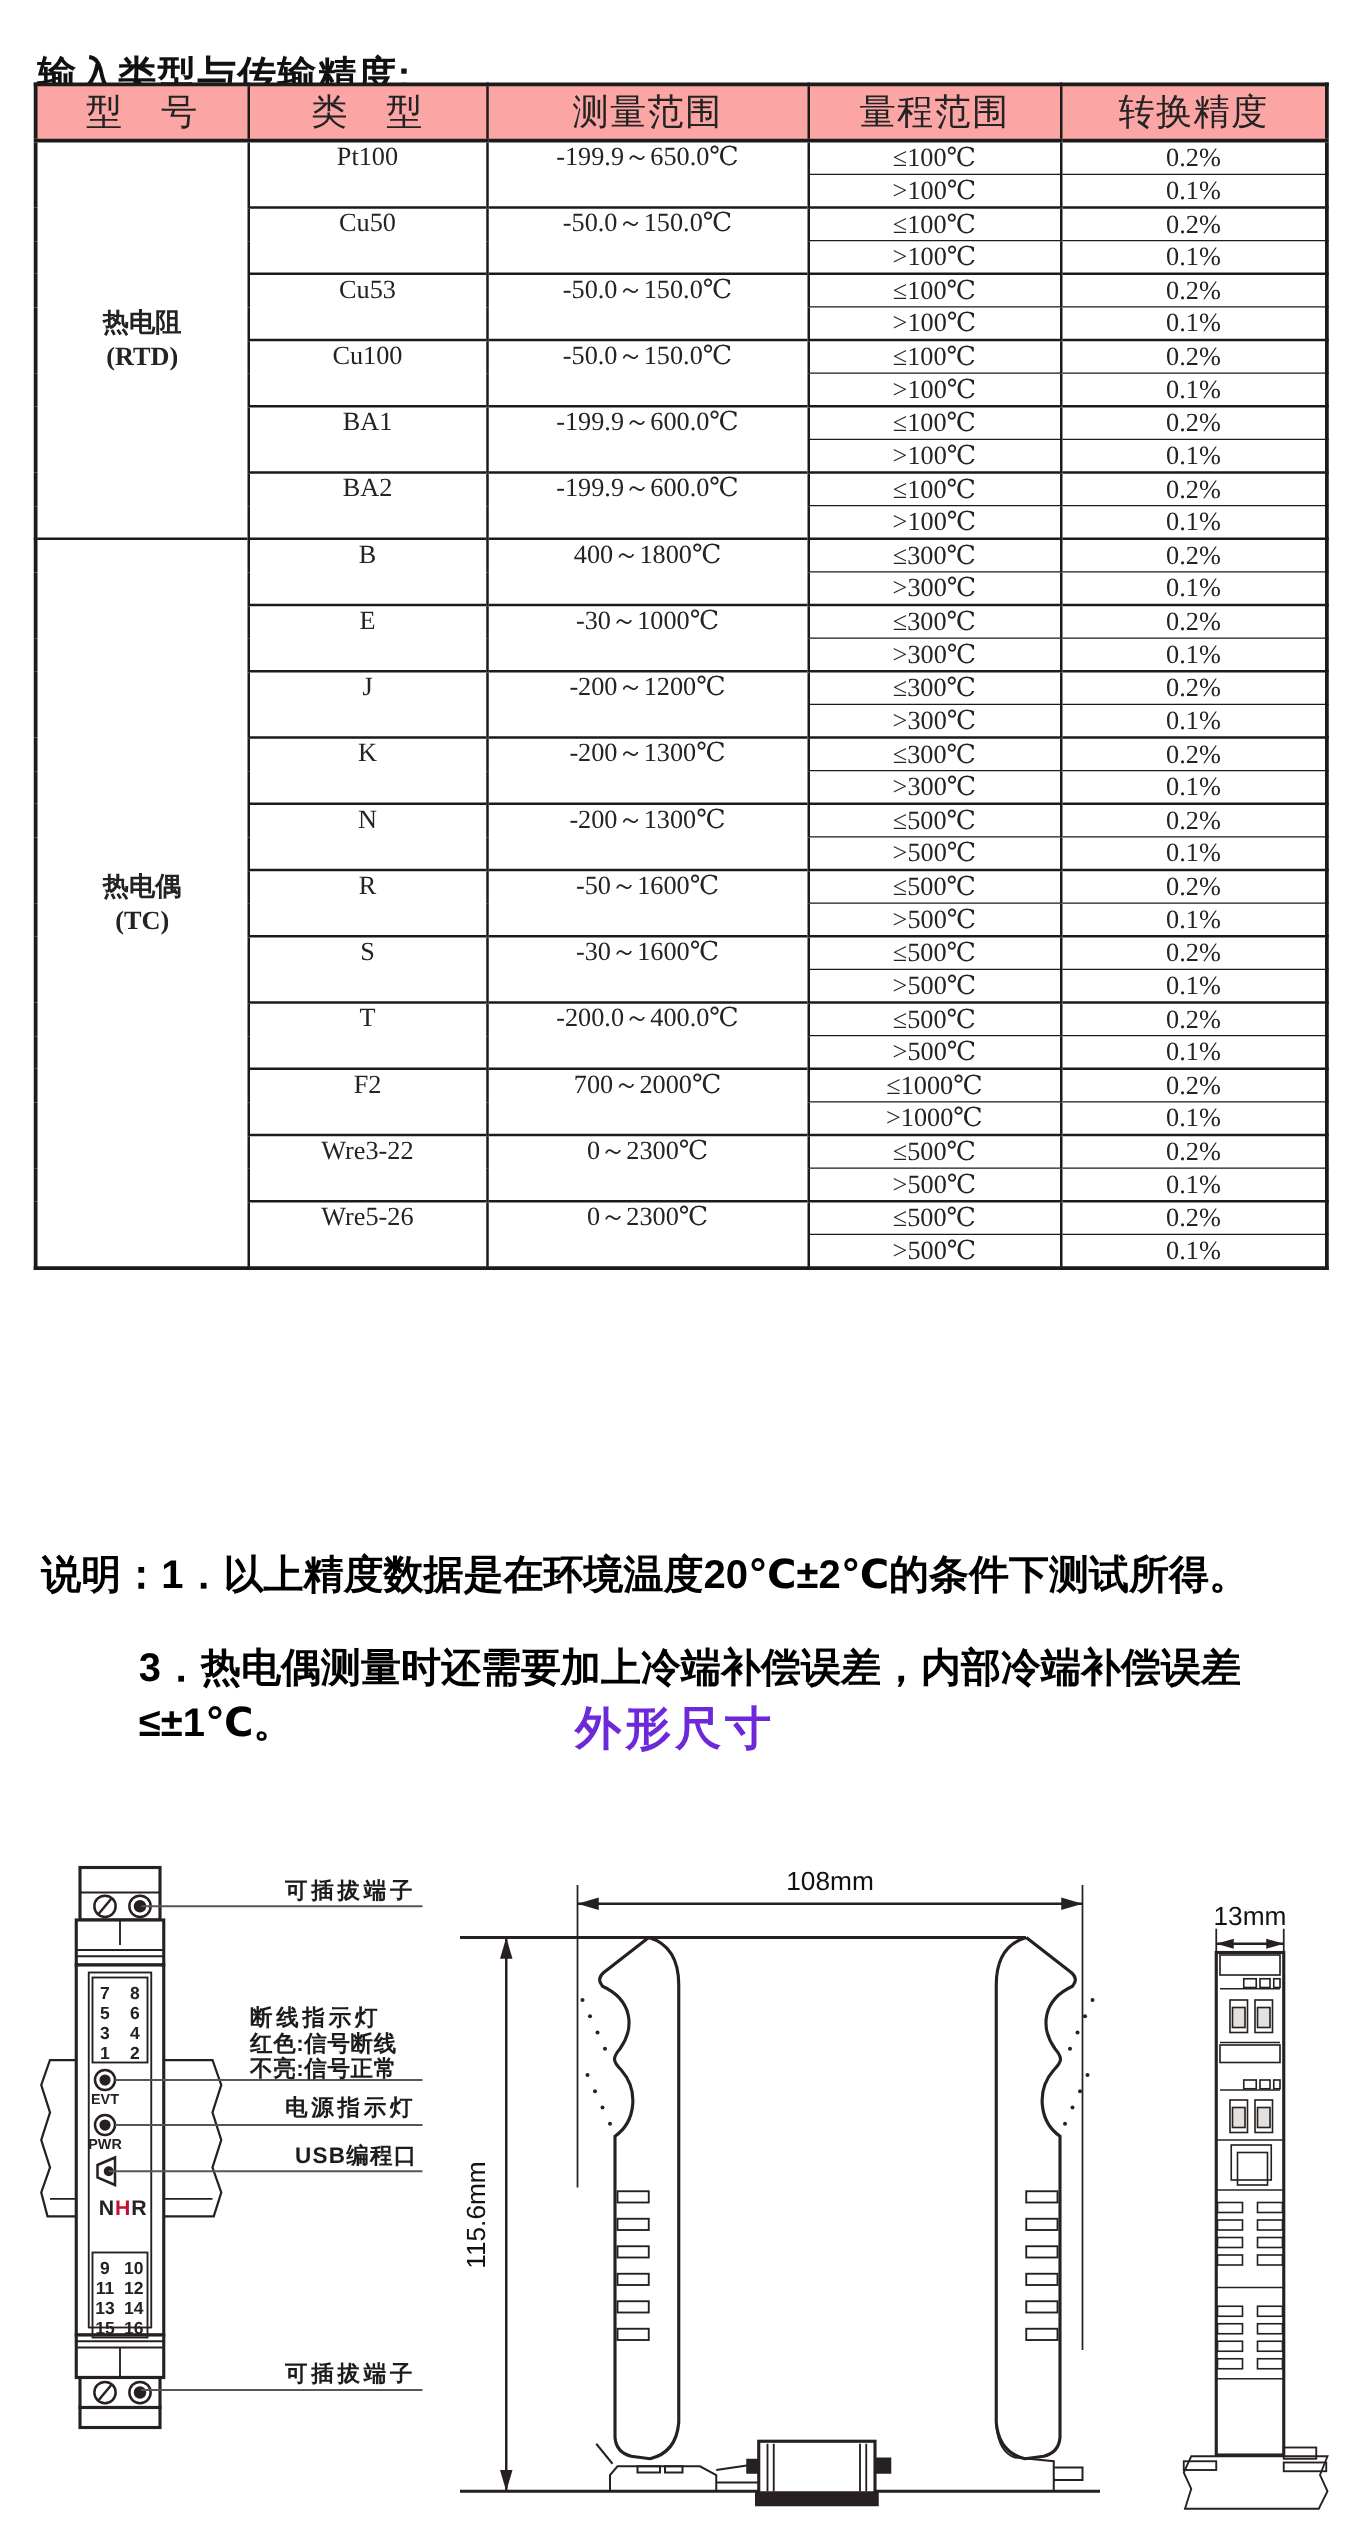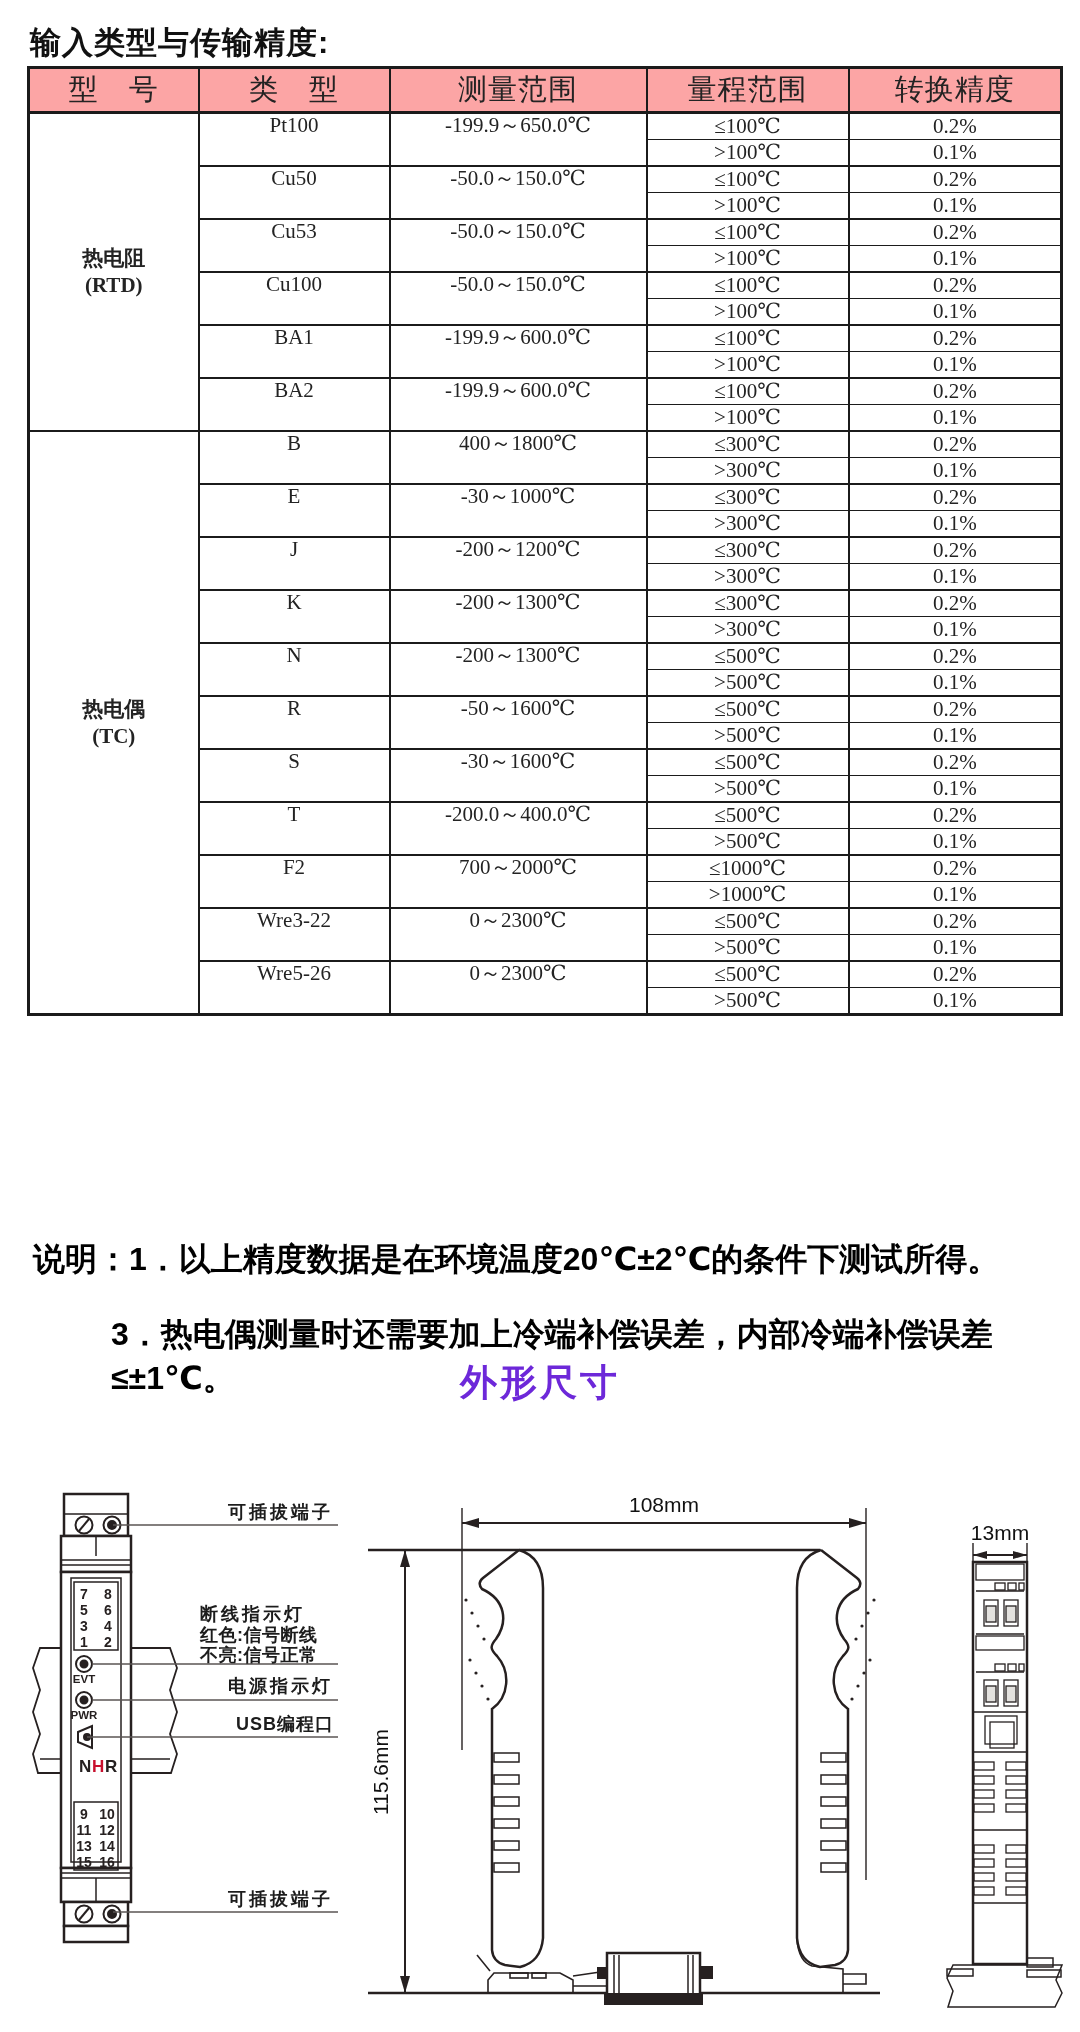--- a/index.html
+++ b/index.html
@@ -1,19 +1,19 @@
 <!DOCTYPE html>
 <html><head>
 <meta charset="utf-8">
 <style>
   html,body{margin:0;padding:0;background:#ffffff;}
   #page{position:relative;width:1080px;height:2032px;background:#fff;overflow:hidden;
         font-family:"Liberation Sans","DejaVu Sans",sans-serif;color:#1c1c1c;}
   
-  #main-title{position:absolute;left:30px;top:22px;font-size:31px;font-weight:800;letter-spacing:1px;color:#111;}
+  #main-title{position:absolute;left:30px;top:39px;font-size:31px;font-weight:800;letter-spacing:1px;color:#111;}
   
   #spec-table{position:absolute;left:27px;top:66px;border-collapse:collapse;table-layout:fixed;
               width:1033px;font-family:"Liberation Serif","DejaVu Serif",serif;color:#232323;}
   #spec-table th{background:#fca5a5;border:2px solid #1b1b1b;border-bottom:3px solid #1b1b1b;
                  height:30px;font-size:29px;font-weight:400;letter-spacing:1px;}
   #spec-table{border:3px solid #1b1b1b;}
   #spec-table td{border-left:2px solid #1b1b1b;border-top:1.5px solid #1b1b1b;
                  text-align:center;padding:0;font-size:21px;}
   #spec-table tr{height:24px;}
   #spec-table tr.rowA td{border-top:2.5px solid #1b1b1b;}

